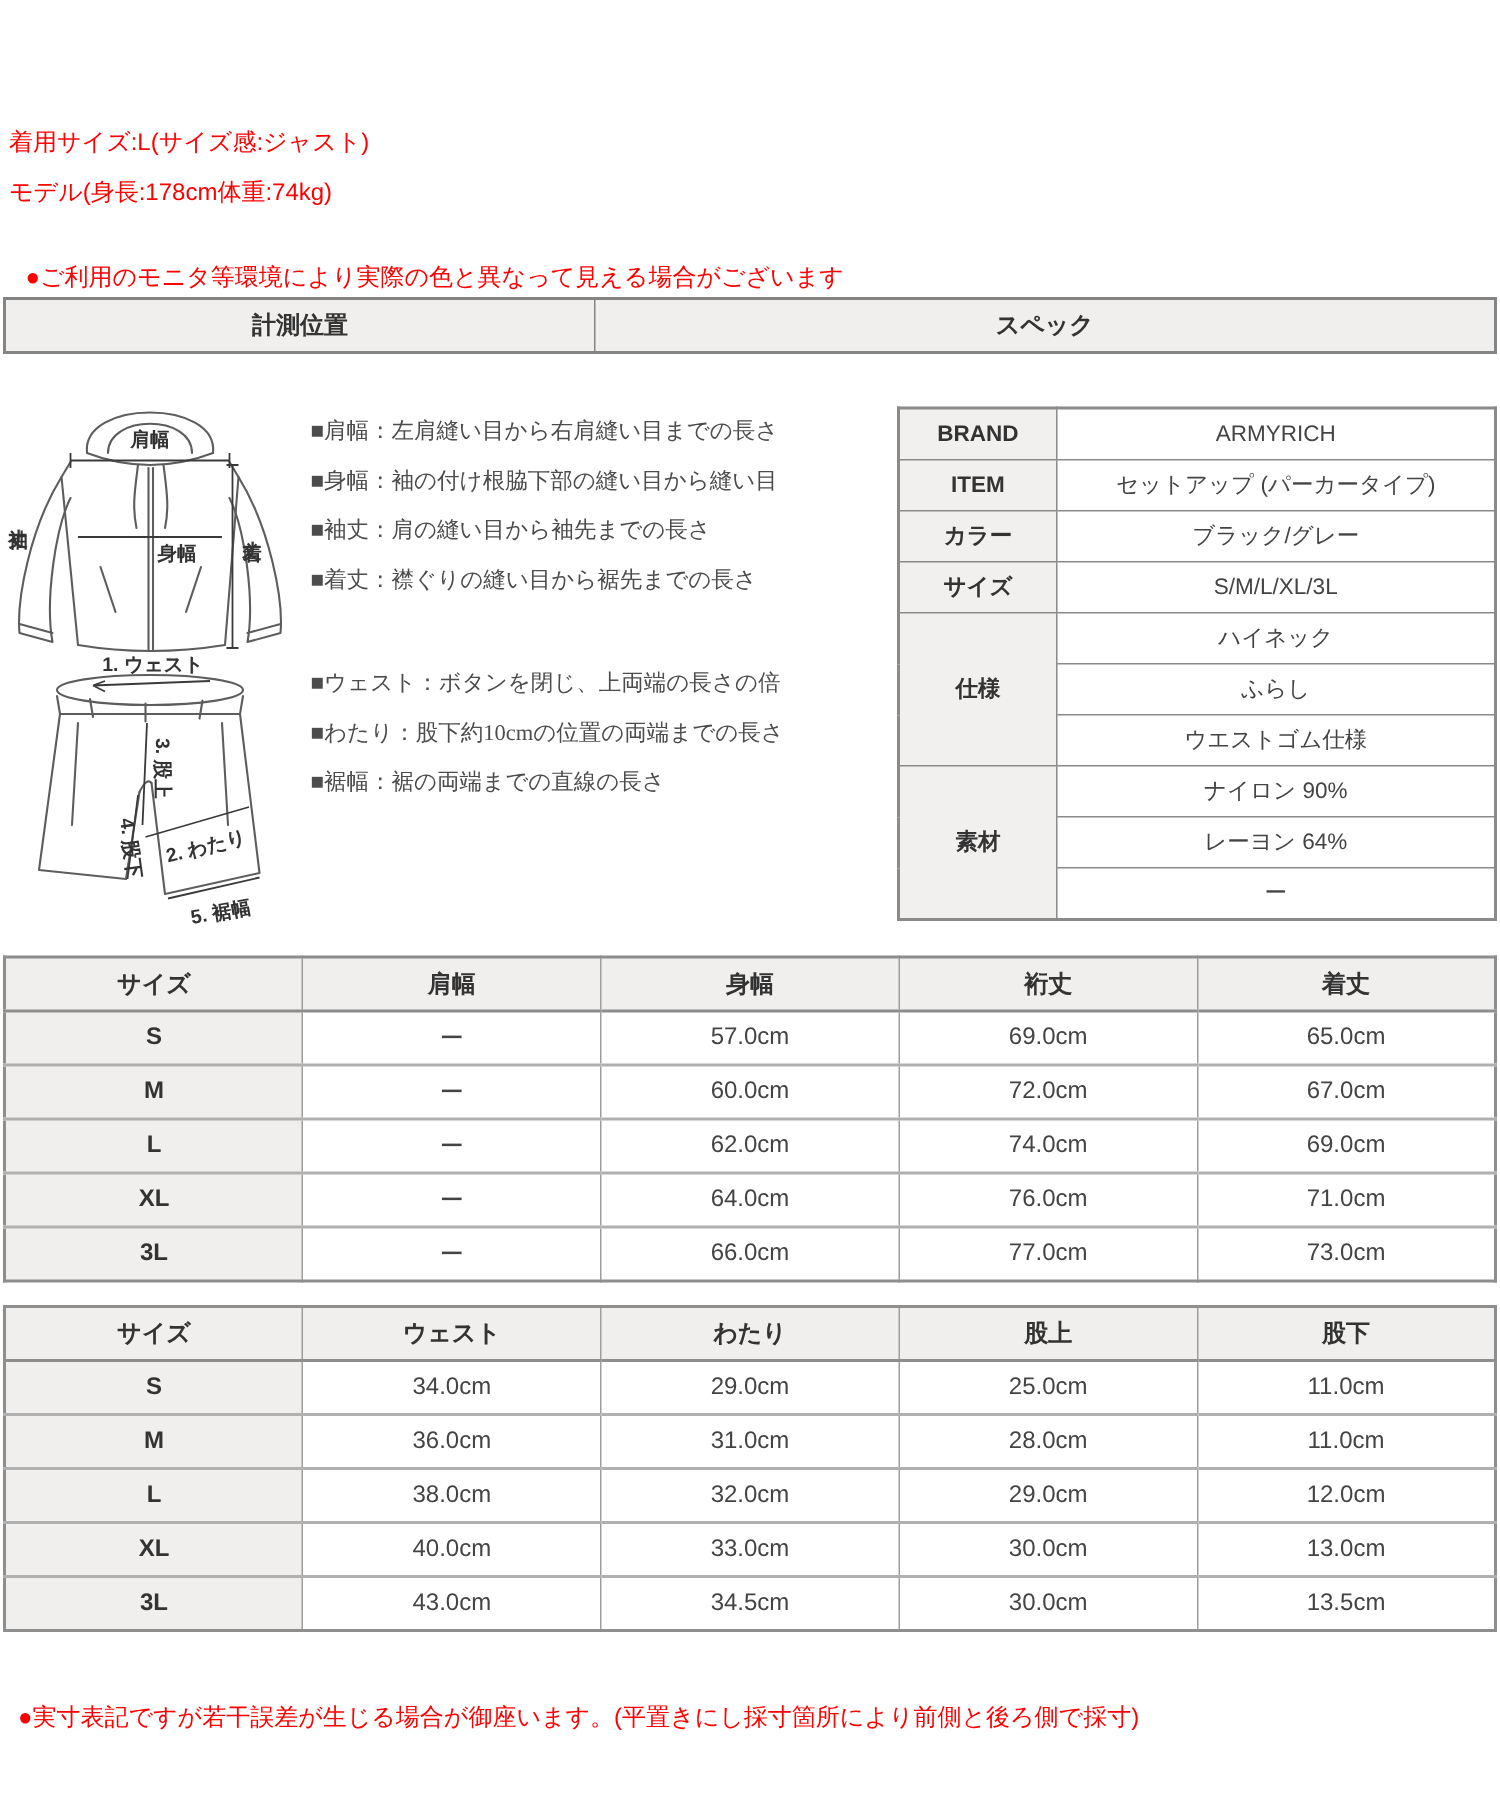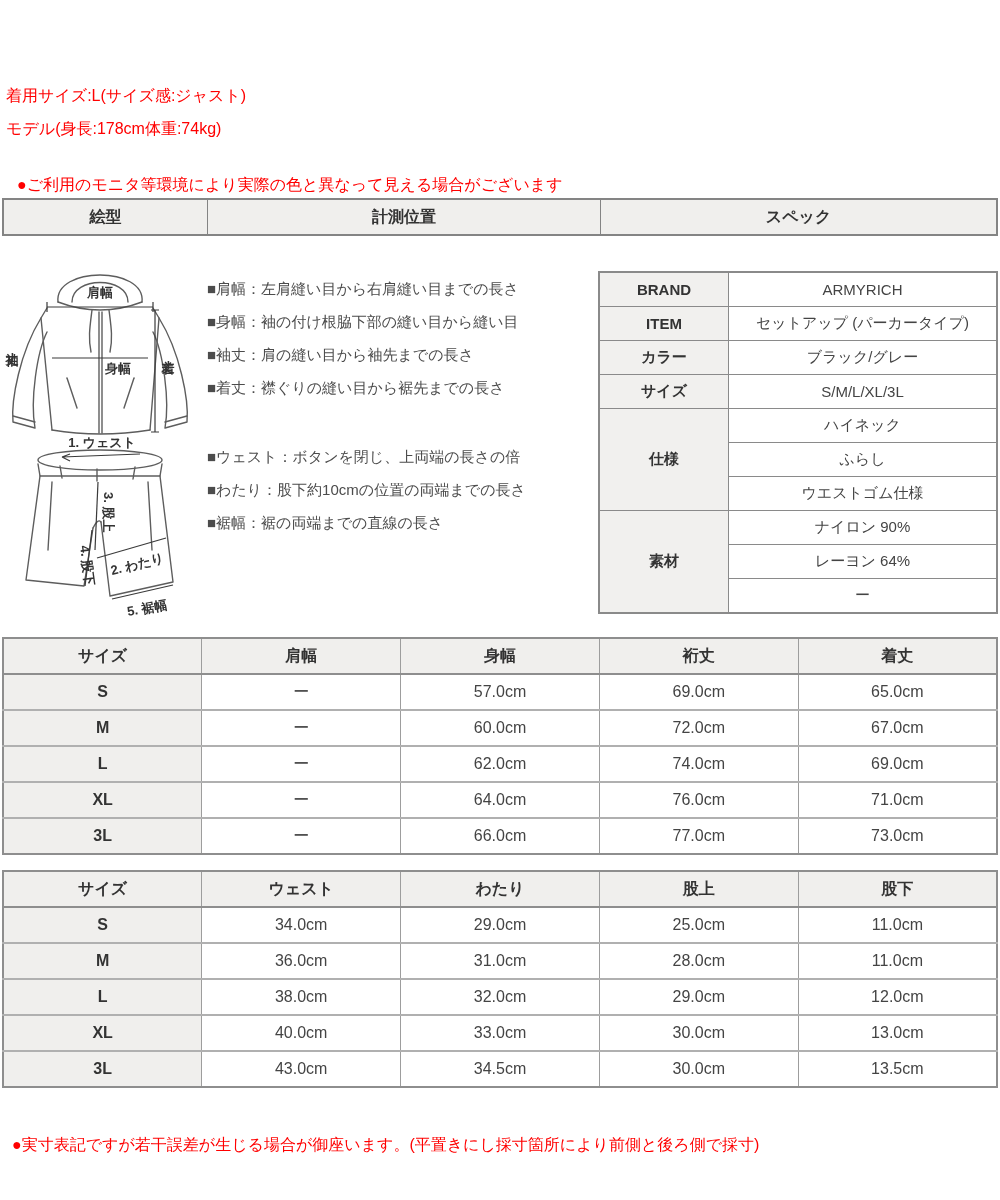--- a/index.html
+++ b/index.html
@@ -27,31 +27,31 @@
 
   
   .diagram-wrap{position:absolute;left:0;top:250px;width:205px;height:375px;}
   .diagram-wrap svg{display:block;}
   .sketch{stroke:#5d5d5d;stroke-width:1.4;fill:none;stroke-linecap:round;stroke-linejoin:round;}
   .measure{stroke:#3a3a3a;stroke-width:1.2;fill:none;}
   .svg-label{fill:#333;font-size:13px;font-weight:bold;font-family:"Liberation Sans","DejaVu Sans",sans-serif;}
 
   
   .desc-col{position:absolute;left:207px;top:272px;width:394px;font-size:15px;color:#4c4c4c;}
-  .desc-col .line{line-height:33px;white-space:nowrap;}
+  .desc-col .line{line-height:33px;white-space:nowrap;font-family:Liberation Serif, serif;}
   .desc-col .grp2{margin-top:36px;}
 
   
   .spec-table{
     position:absolute;left:598px;top:271px;width:400px;
     border-collapse:collapse;table-layout:fixed;
   }
   .spec-table td{
     border:1px solid #8a8a8a;height:33px;text-align:center;
-    font-size:15px;color:#444;background:#fff;padding:0 16px;
+    font-size:15px;color:#444;background:#fff;padding:0 4px;
   }
   .spec-table .lbl{
     width:96px;background:#f1f0ee;font-weight:bold;color:#333;font-size:15px;
   }
   .spec-table{border:2px solid #8a8a8a;}
 
   
   .size-table{
     position:absolute;left:2px;width:996px;border-collapse:collapse;table-layout:fixed;
     border:2px solid #8e8e8e;
@@ -71,21 +71,20 @@
 </head>
 <body>
 
 <div class="intro-block red">
   <div class="line">着用サイズ:L(サイズ感:ジャスト)</div>
   <div class="line">モデル(身長:178cm体重:74kg)</div>
 </div>
 <div class="monitor-note red">●ご利用のモニタ等環境により実際の色と異なって見える場合がございます</div>
 
 <div class="main-header">
-  <div class="hcell hc1">絵型</div>
   <div class="hcell hc2">計測位置</div>
   <div class="hcell hc3">スペック</div>
 </div>
 
 <div class="diagram-wrap">
   <svg width="205" height="375" viewBox="0 0 205 375">
 
     <g>
       <path class="sketch" d="M58,52 C54,16 146,16 142,52"></path>
       <path class="sketch" d="M72,52 C72,26 128,26 128,52"></path>

